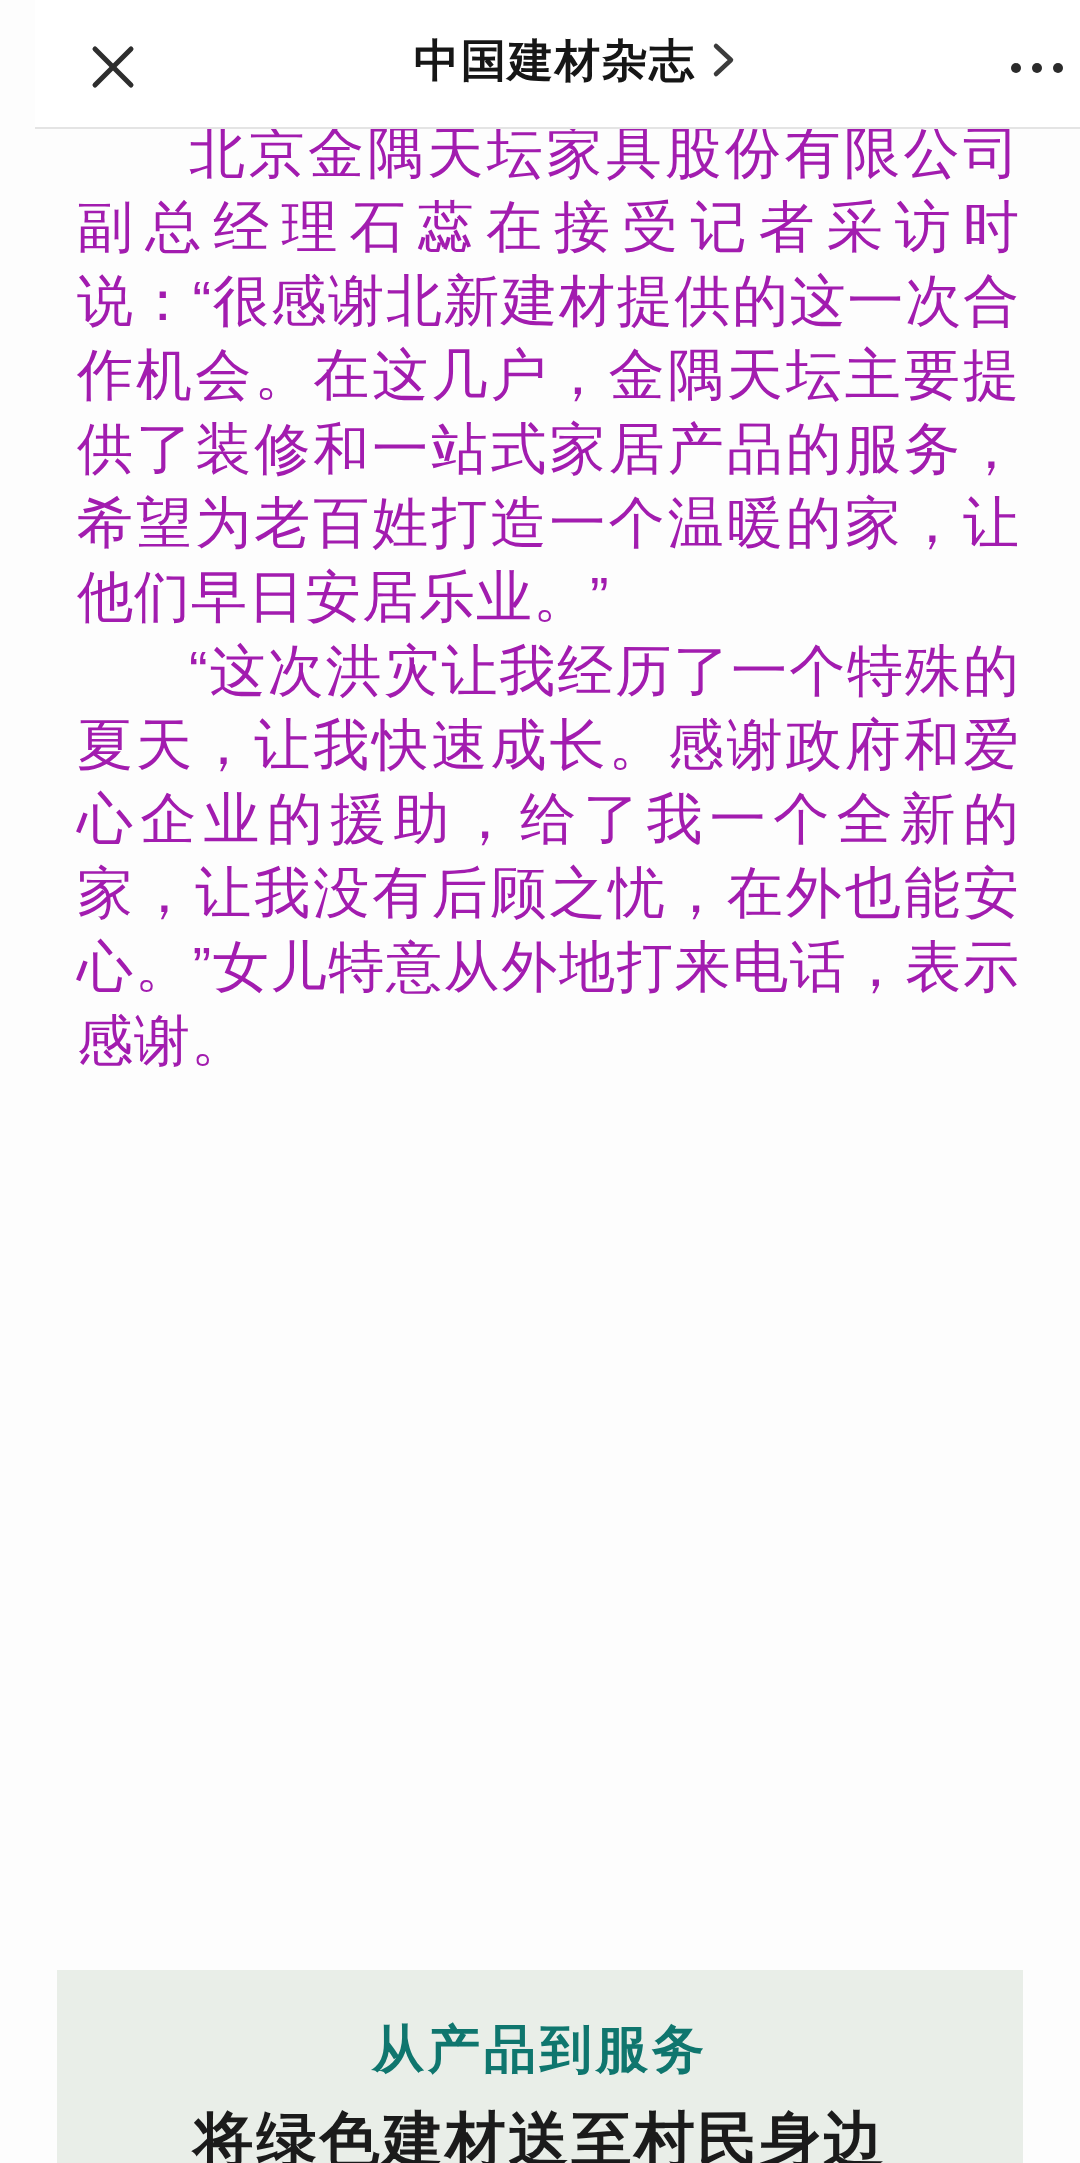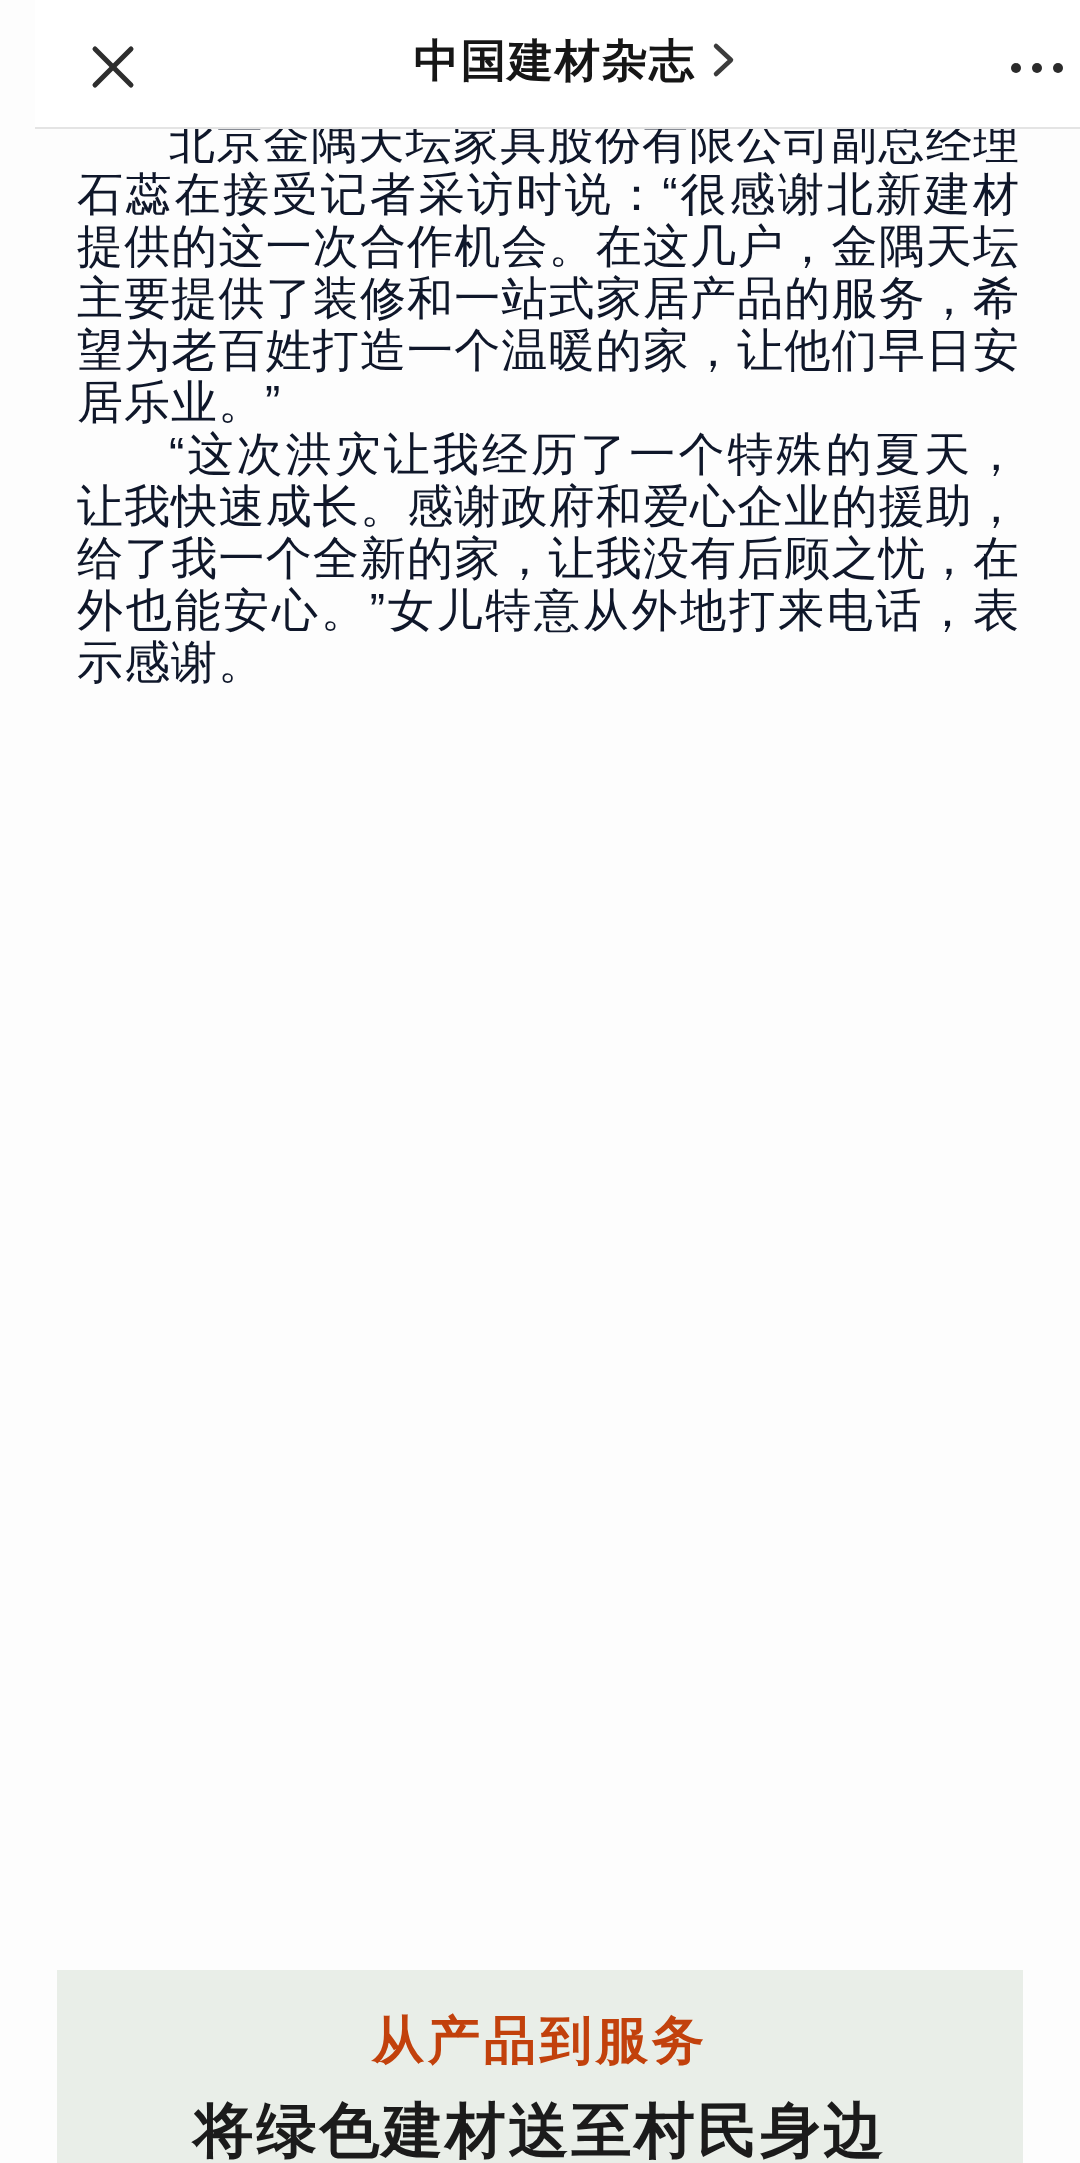--- a/index.html
+++ b/index.html
@@ -58,42 +58,42 @@
 
   
   .article {
     position: absolute;
     top: 116px; left: 0;
     width: 1080px;
     padding: 0 60px 0 77px;
     z-index: 1;
   }
   .article p {
-    font-size: 46px;
-    line-height: 52px;
+    font-size: 56px;
+    line-height: 74px;
     letter-spacing: 1px;
-    color: #0f172a;
+    color: #a21caf;
     text-align: justify;
     text-indent: 2em;
   }
 
   
   .banner {
     position: absolute;
     top: 1970px; left: 57px;
     width: 966px; height: 293px;
     background: #e9eee8;
     text-align: center;
     z-index: 1;
   }
   .banner-heading {
-    margin-top: 36px;
+    margin-top: 45px;
     font-size: 52px;
     font-weight: bold;
-    color: #c2410c;
+    color: #0f766e;
     letter-spacing: 4px;
   }
   .banner-subheading {
     margin-top: 15px;
     font-size: 60px;
     font-weight: bold;
     color: #1b1b1b;
     letter-spacing: 3px;
   }
 </style>

